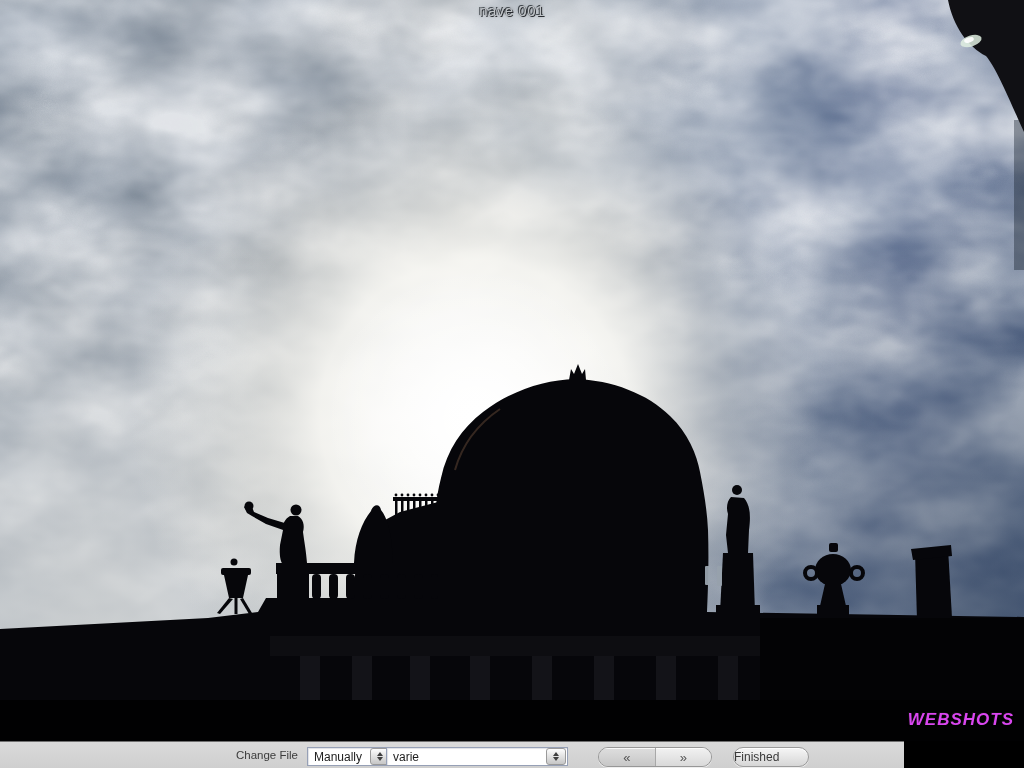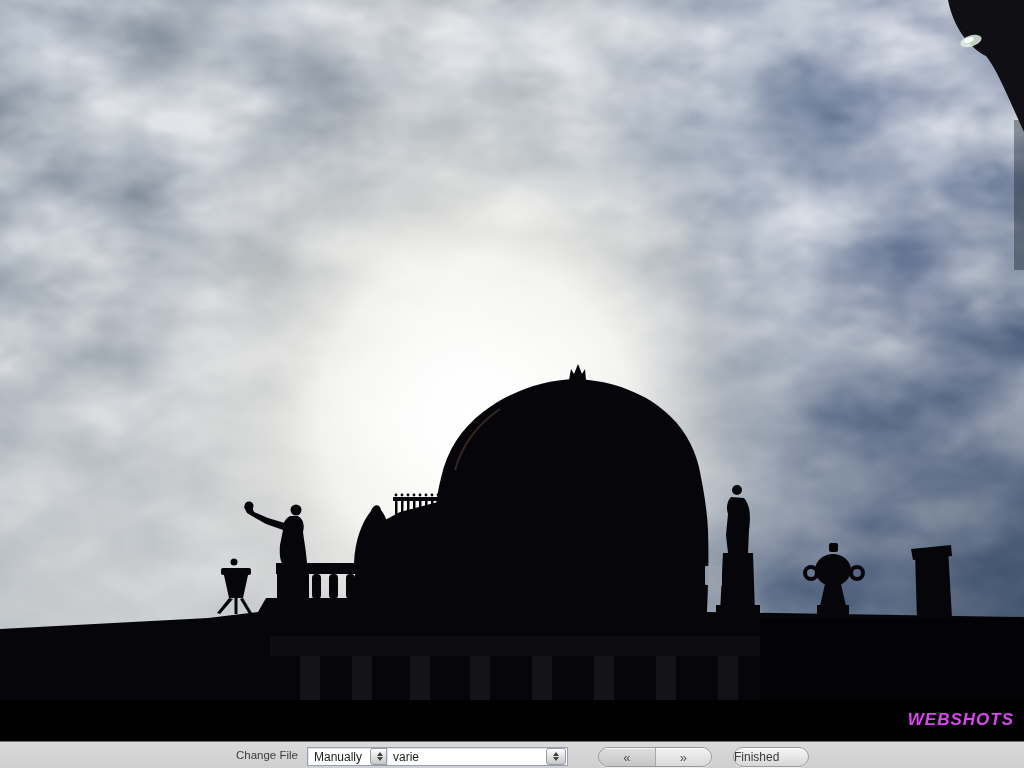--- a/index.html
+++ b/index.html
@@ -7,21 +7,21 @@
           font-family:"Liberation Sans",sans-serif;background:#000;}
   
   .photo{position:absolute;left:0;top:0;width:1024px;height:741px;background:#000;}
   .photo svg{display:block;}
   .photo-title{position:absolute;left:0;top:2px;width:100%;text-align:center;
     font-size:15px;letter-spacing:.5px;color:#bfc3c7;
     text-shadow:-1px -1px 0 rgba(45,50,56,.85),1px 1px 0 rgba(25,28,32,.9),0 0 3px rgba(0,0,0,.45);}
   .watermark{position:absolute;right:10px;top:710px;font-size:17px;font-weight:bold;font-style:italic;
     letter-spacing:1px;color:#d946ef;text-shadow:1px 1px 0 #000,-1px -1px 0 #0b0b0b,0 0 2px #000;}
   
-  .toolbar{position:absolute;left:0;top:741px;width:1024px;height:27px;
+  .toolbar{position:absolute;left:0;top:741px;width:904px;height:27px;
     background:linear-gradient(#dadada,#cfcfcf);border-top:1px solid #707070;box-sizing:border-box;
     font-size:12px;color:#333;padding-left:20px;}
   .cf-label{position:absolute;left:180px;top:7px;width:118px;text-align:right;
     font-size:11.5px;color:#3c3c3c;}
   .mac-field{position:absolute;top:5px;height:19px;background:#fff;border:1px solid #96a0b6;
     box-sizing:border-box;display:flex;align-items:center;box-shadow:inset 1px 1px 1px rgba(120,130,150,.25);}
   .mac-field .val{flex:1;padding-left:6px;font-size:12px;color:#1d1d1d;white-space:nowrap;overflow:hidden;}
   .field-mode{left:307px;width:85px;align-items:center;}
   .field-cat{left:386px;width:182px;}
   .spinner{width:18px;height:15px;margin-right:1px;border:1px solid #9a9a9a;border-radius:3px;
@@ -207,20 +207,21 @@
       </g>
 
       <g>
         <rect x="1014" y="120" width="10" height="150" fill="#16202e" opacity="0.4"></rect>
         <path d="M946,0 L1024,0 L1024,132 C1006,92 996,68 986,56 C968,47 953,26 948,0 Z" fill="#101014"></path>
         <ellipse cx="971" cy="41" rx="11" ry="5.5" fill="#dfeee0" opacity="0.85" transform="rotate(-18 971 41)"></ellipse>
         <ellipse cx="969" cy="40" rx="5" ry="2.5" fill="#ffffff" opacity="0.9" transform="rotate(-18 969 40)"></ellipse>
       </g>
     </svg>
 
+    <div class="photo-title">nave 001</div>
     <div class="watermark">WEBSHOTS</div>
   </div>
 
   <div class="toolbar">
     <div class="cf-label">Change File</div>
 
     <div class="mac-field field-mode">
       <span class="val">Manually</span>
       <span class="spinner">
         <span class="tri-up"></span>

